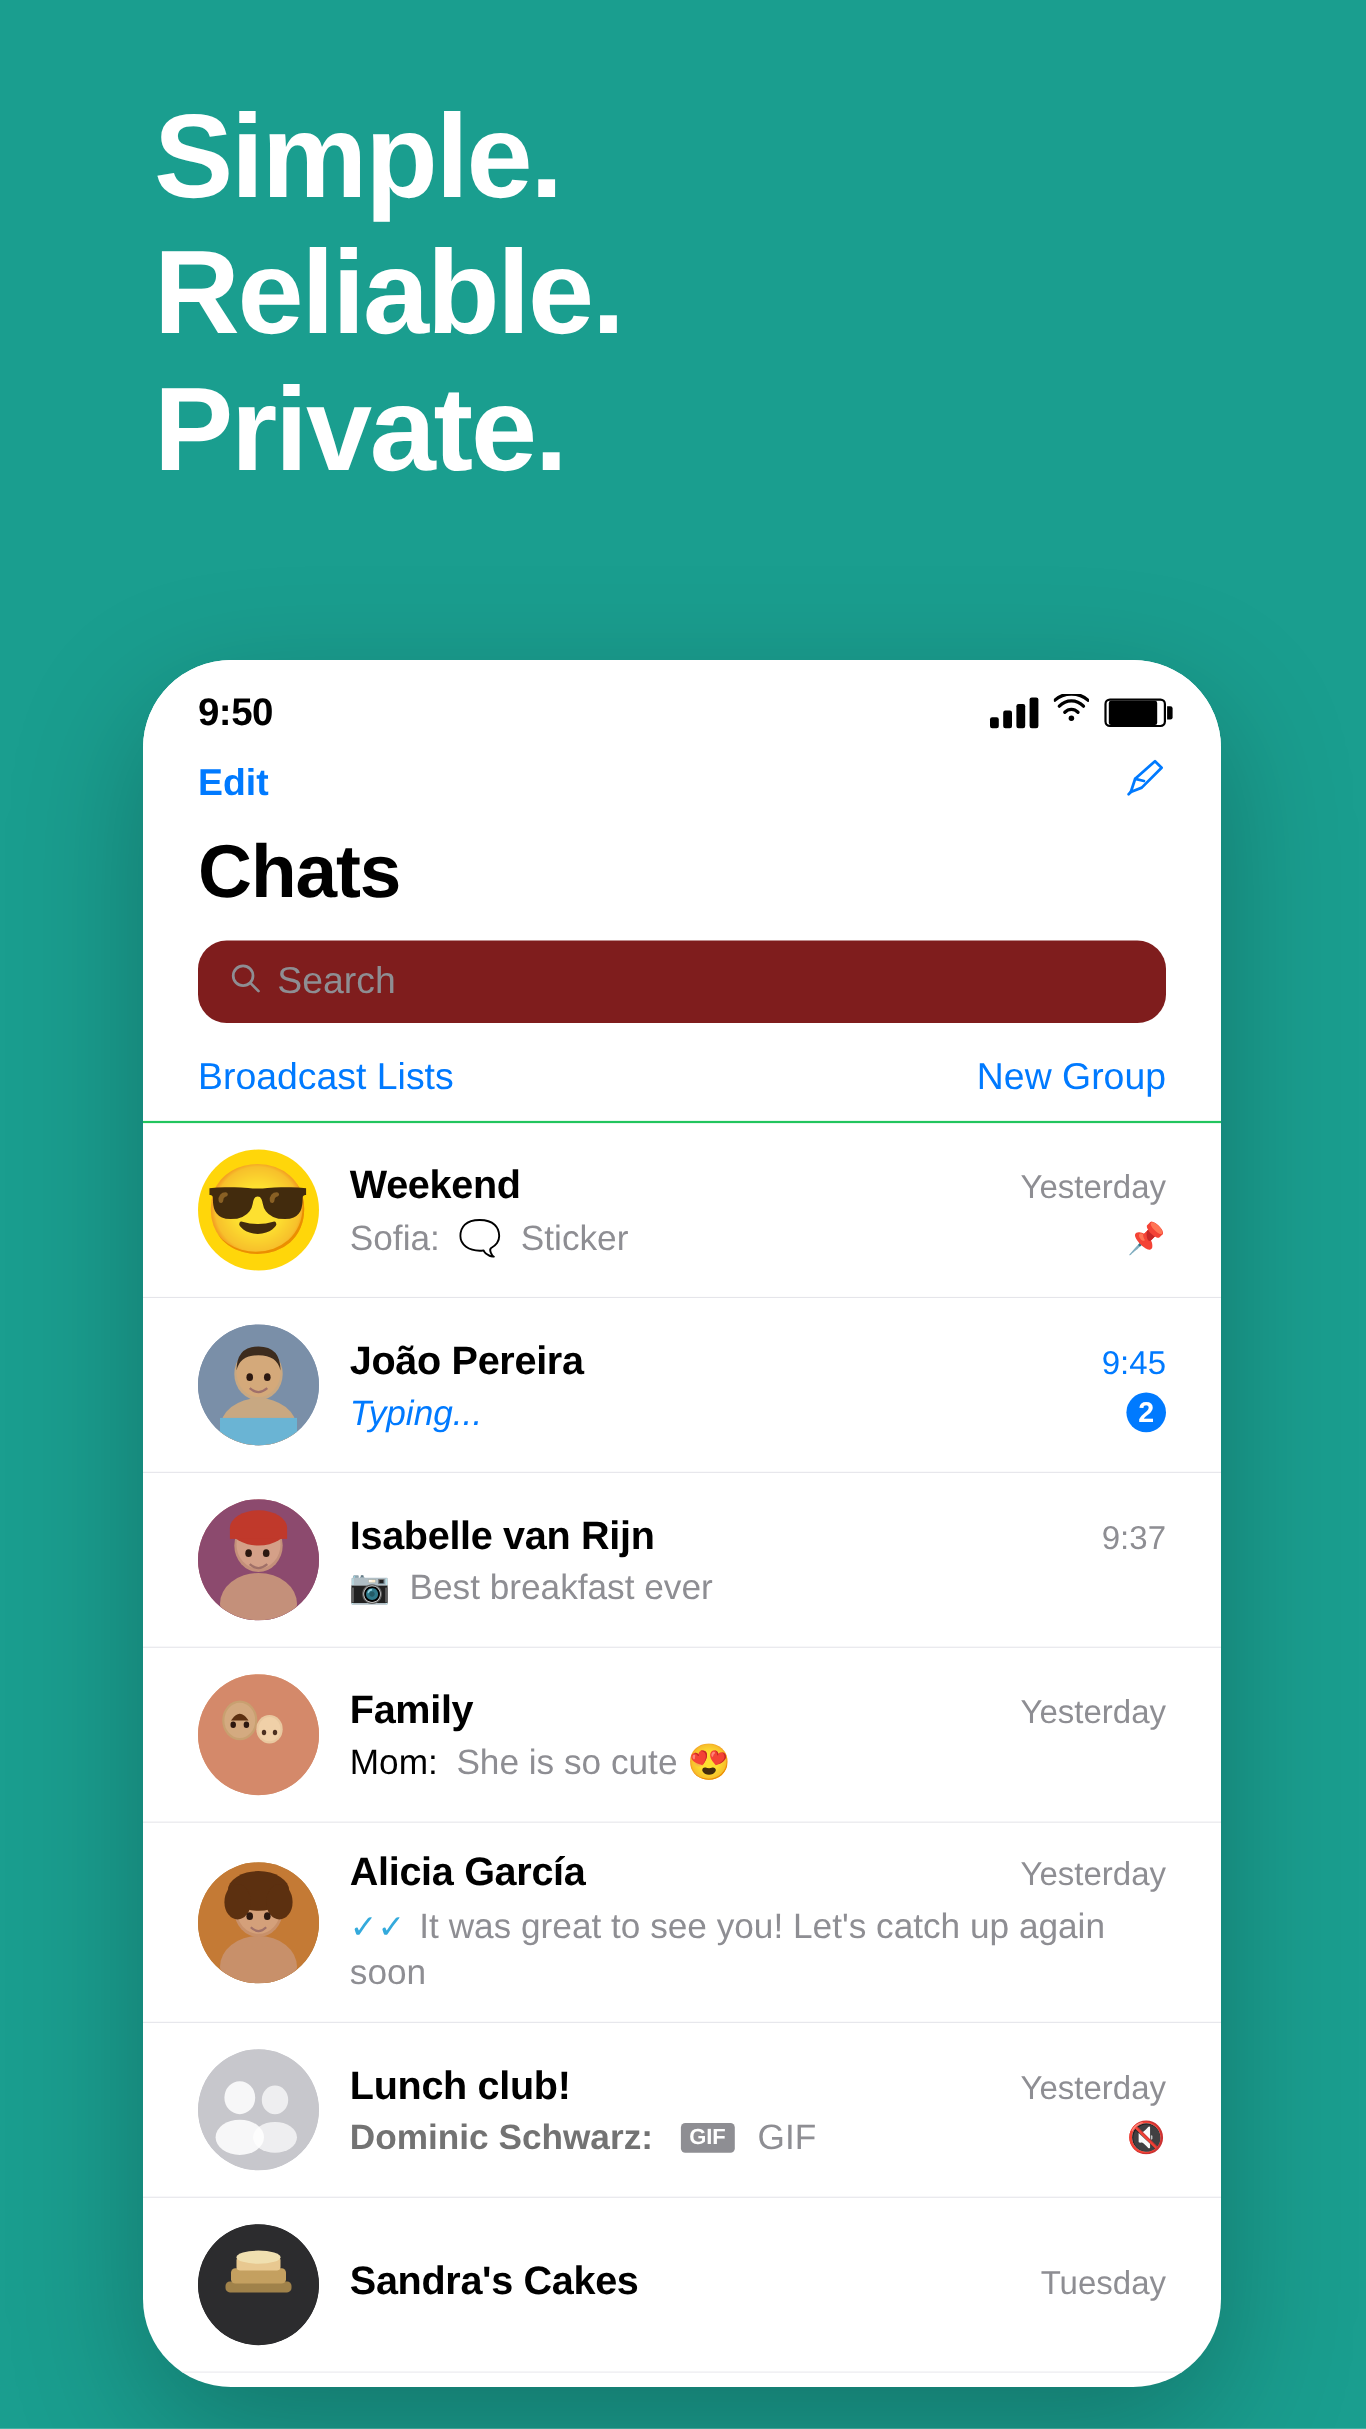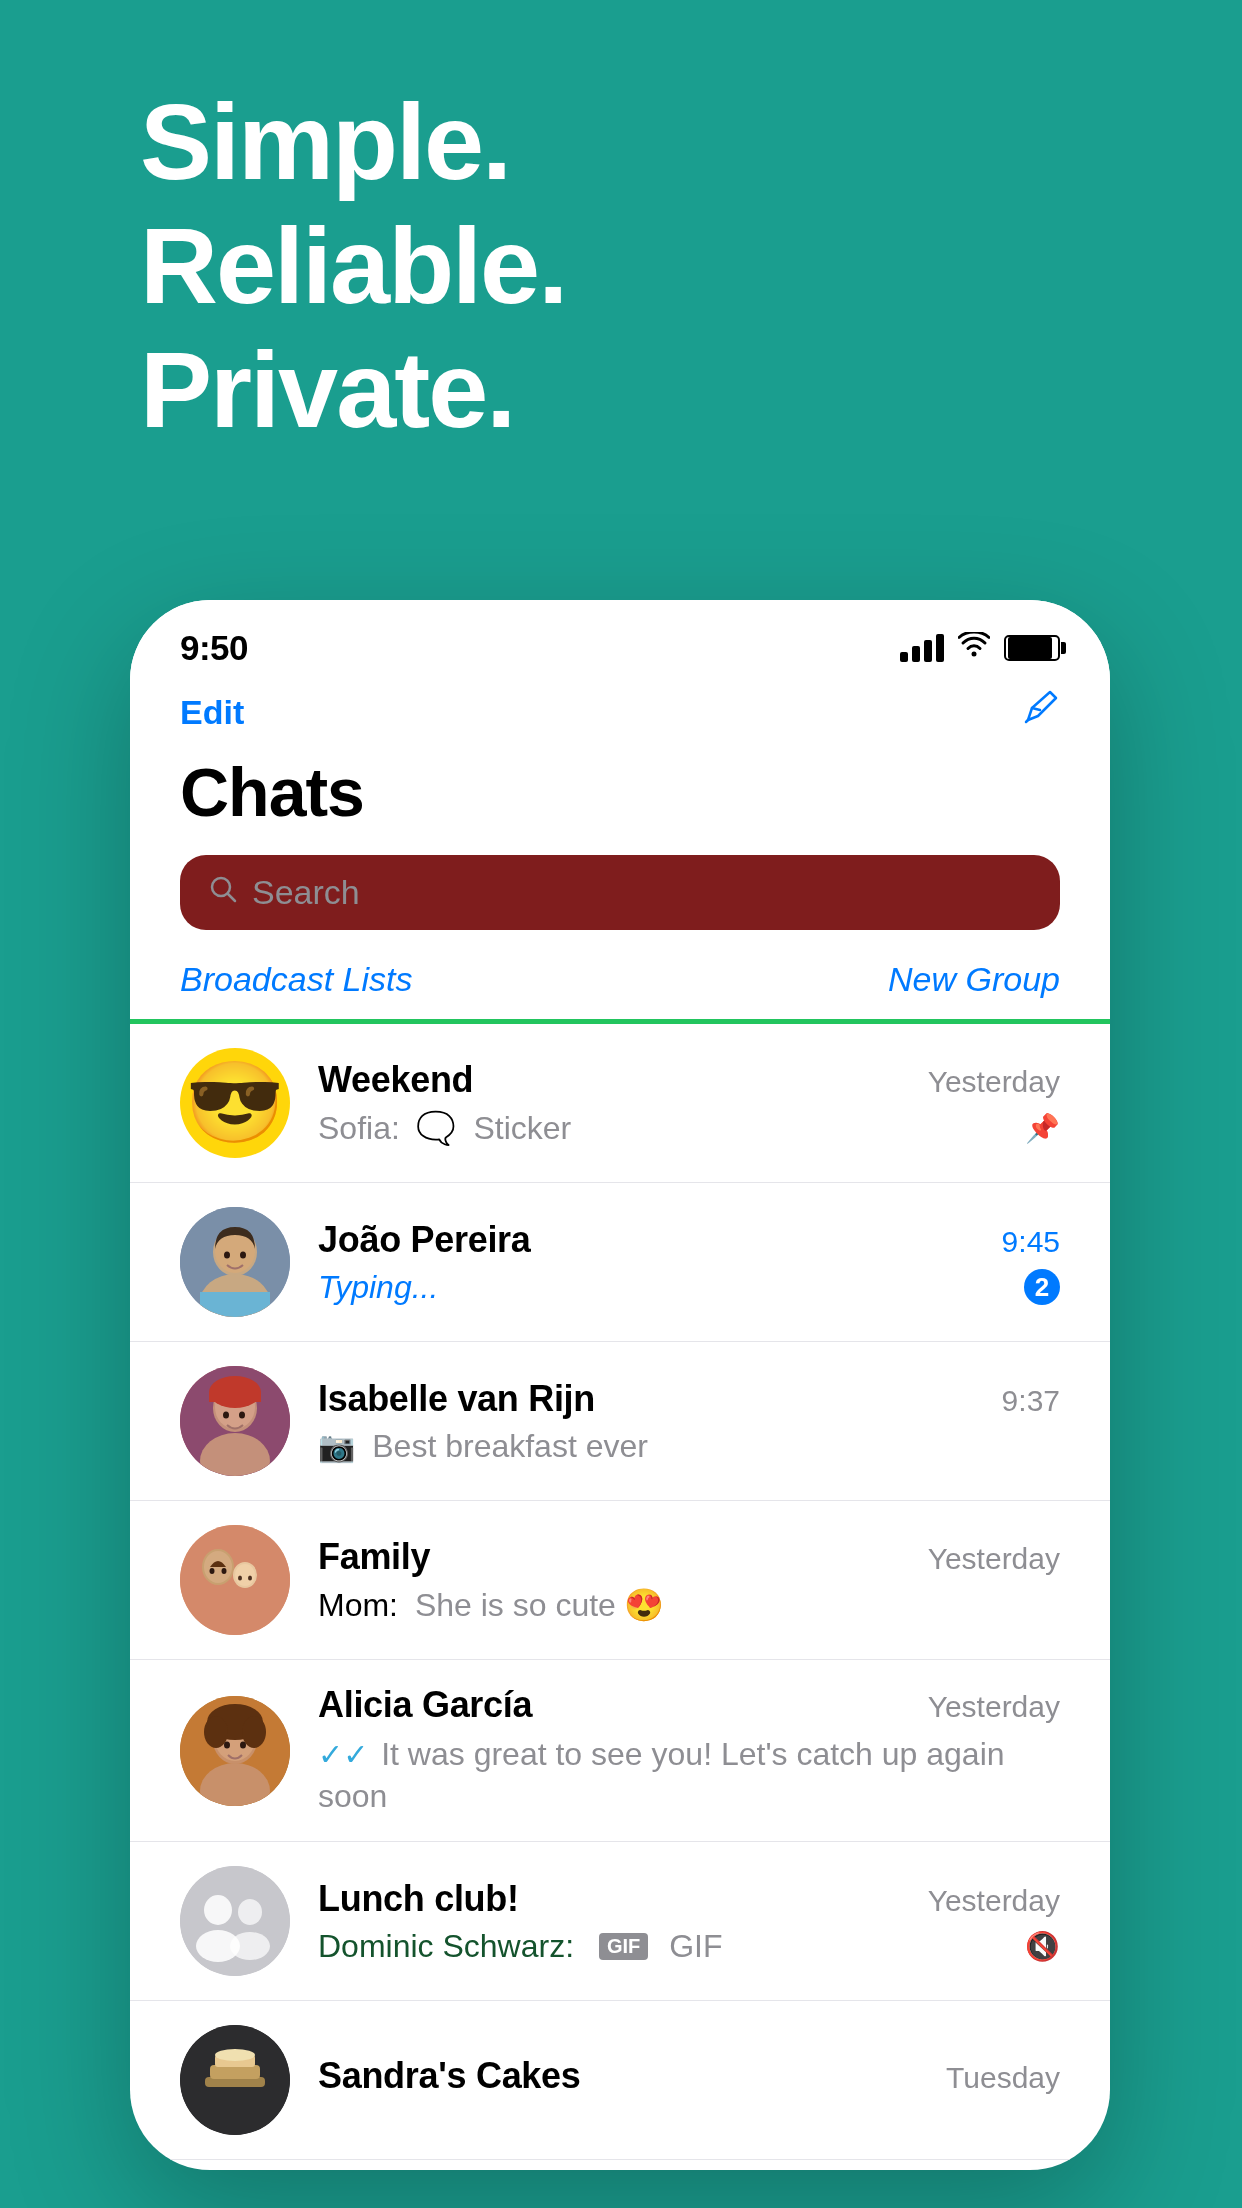--- a/index.html
+++ b/index.html
@@ -158,22 +158,21 @@
       color: #8e8e93;
       font-size: 34px;
       font-weight: 400;
     }
 
     
     .actions-row {
       display: flex;
       justify-content: space-between;
       padding: 0 50px 20px;
-      border-bottom: 5px solid #22c55e;
-      font-style: italic;
+      border-bottom: 2px solid #22c55e;
     }
 
     .broadcast-btn {
       color: #007AFF;
       font-size: 34px;
       font-weight: 400;
       cursor: pointer;
     }
 
     .new-group-btn {
@@ -566,21 +565,21 @@
           <ellipse cx="70" cy="80" rx="20" ry="14" fill="#fff" opacity="0.7"></ellipse>
         </svg>
       </div>
       <div class="chat-content">
         <div class="chat-header-row">
           <span class="chat-name">Lunch club!</span>
           <span class="chat-time">Yesterday</span>
         </div>
         <div class="chat-preview-row">
           <span class="chat-preview">
-            <span style="color:#14532d;font-weight:400;">Dominic Schwarz:</span>&nbsp;<span class="gif-badge">GIF</span>&nbsp;GIF
+            <span style="color:#737373;font-weight:700;">Dominic Schwarz:</span>&nbsp;<span class="gif-badge">GIF</span>&nbsp;GIF
           </span>
           <span class="mute-icon">🔇</span>
         </div>
       </div>
     </div>
 
     <div class="chat-item">
       <div class="avatar avatar-sandras">
         <svg width="110" height="110" viewBox="0 0 110 110">
           <circle cx="55" cy="55" r="55" fill="#2c2c2e"></circle>

